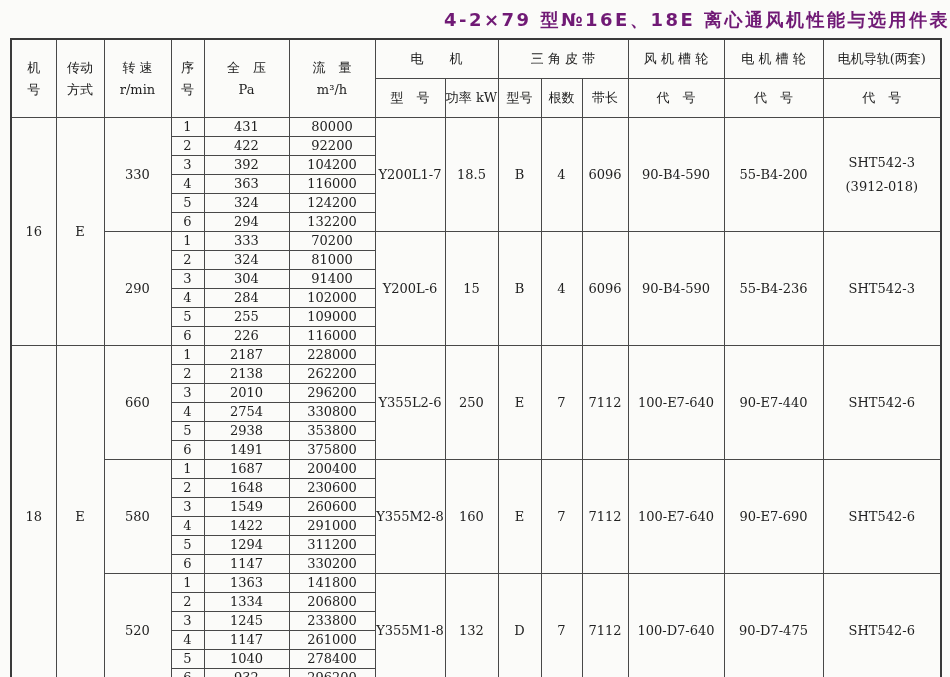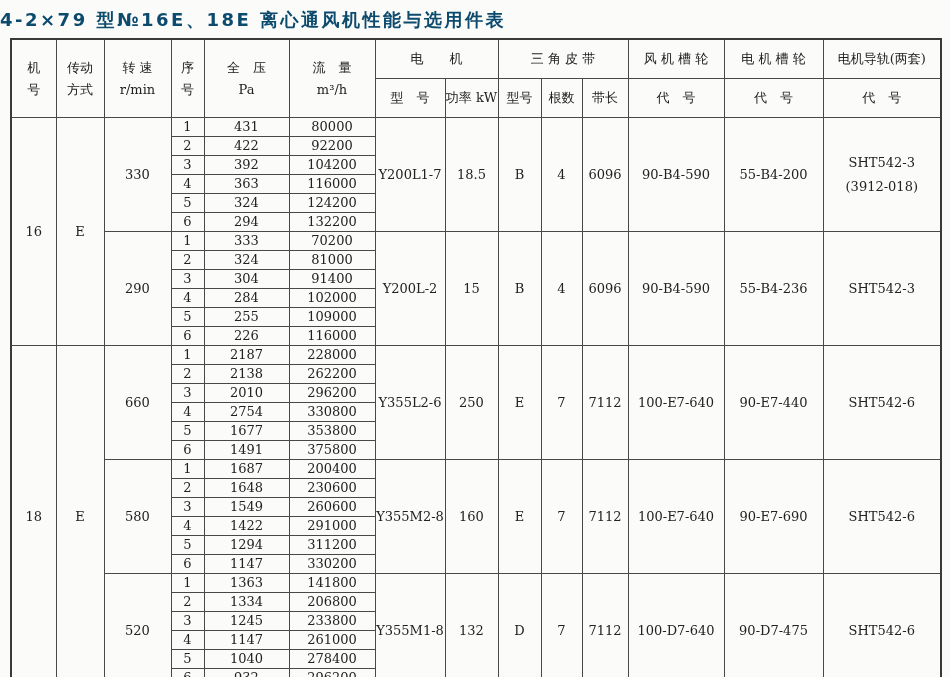--- a/index.html
+++ b/index.html
@@ -13,26 +13,26 @@
     background: #fbfbf9;
     font-family: "DejaVu Serif", serif;
     color: #1f1f1f;
     overflow: hidden;
   }
   .doc-title {
     position: absolute;
     top: 8px;
     left: 0;
     width: 100%;
-    text-align: left;
+    text-align: right;
     font-family: "DejaVu Sans", sans-serif;
     font-weight: bold;
     font-size: 18px;
     letter-spacing: 2.5px;
-    color: #0c4a6e;
+    color: #701a75;
     white-space: nowrap;
   }
   .table-wrap {
     position: absolute;
     left: 10px;
     top: 38px;
   }
   table.perf {
     border-collapse: collapse;
     table-layout: fixed;
@@ -186,21 +186,21 @@
           <tr>
             <td>6</td>
             <td class="num-pressure">294</td>
             <td class="num-flow">132200</td>
           </tr>
           <tr>
             <td rowspan="6">290</td>
             <td>1</td>
             <td class="num-pressure">333</td>
             <td class="num-flow">70200</td>
-            <td rowspan="6">Y200L-2</td>
+            <td rowspan="6">Y200L-6</td>
             <td rowspan="6">15</td>
             <td rowspan="6">B</td>
             <td rowspan="6">4</td>
             <td rowspan="6">6096</td>
             <td rowspan="6">90-B4-590</td>
             <td rowspan="6">55-B4-236</td>
             <td rowspan="6" class="cell-rails">
               <div>SHT542-3</div>
             </td>
           </tr>
@@ -257,21 +257,21 @@
             <td class="num-pressure">2010</td>
             <td class="num-flow">296200</td>
           </tr>
           <tr>
             <td>4</td>
             <td class="num-pressure">2754</td>
             <td class="num-flow">330800</td>
           </tr>
           <tr>
             <td>5</td>
-            <td class="num-pressure">1677</td>
+            <td class="num-pressure">2938</td>
             <td class="num-flow">353800</td>
           </tr>
           <tr>
             <td>6</td>
             <td class="num-pressure">1491</td>
             <td class="num-flow">375800</td>
           </tr>
           <tr>
             <td rowspan="6">580</td>
             <td>1</td>

